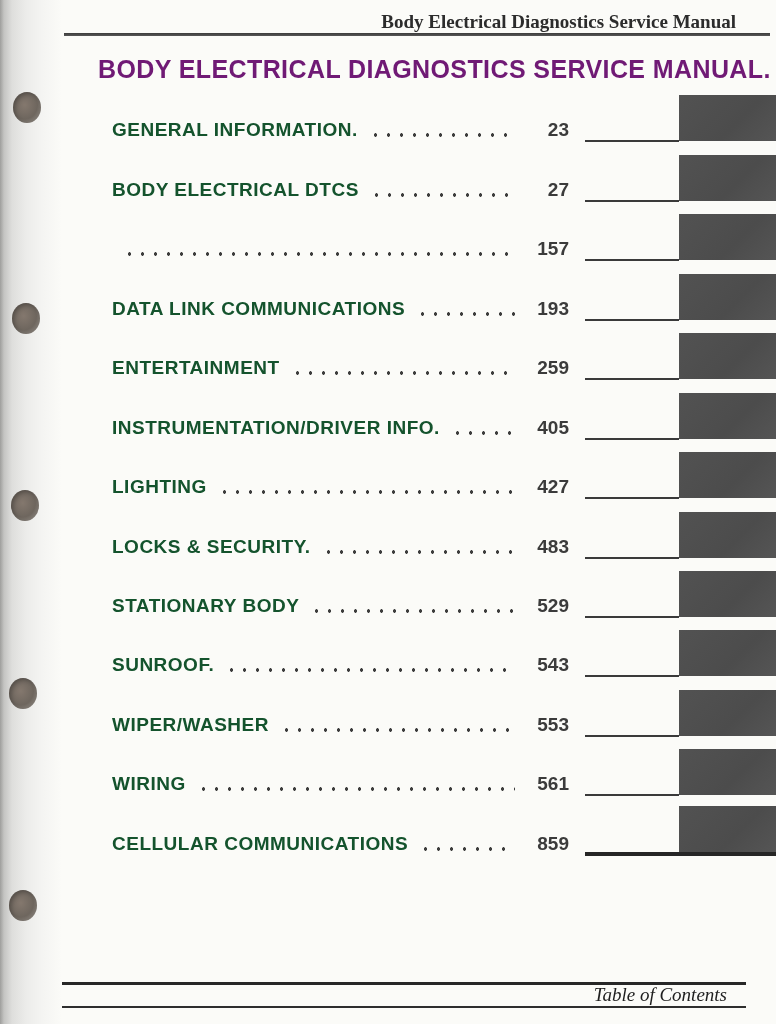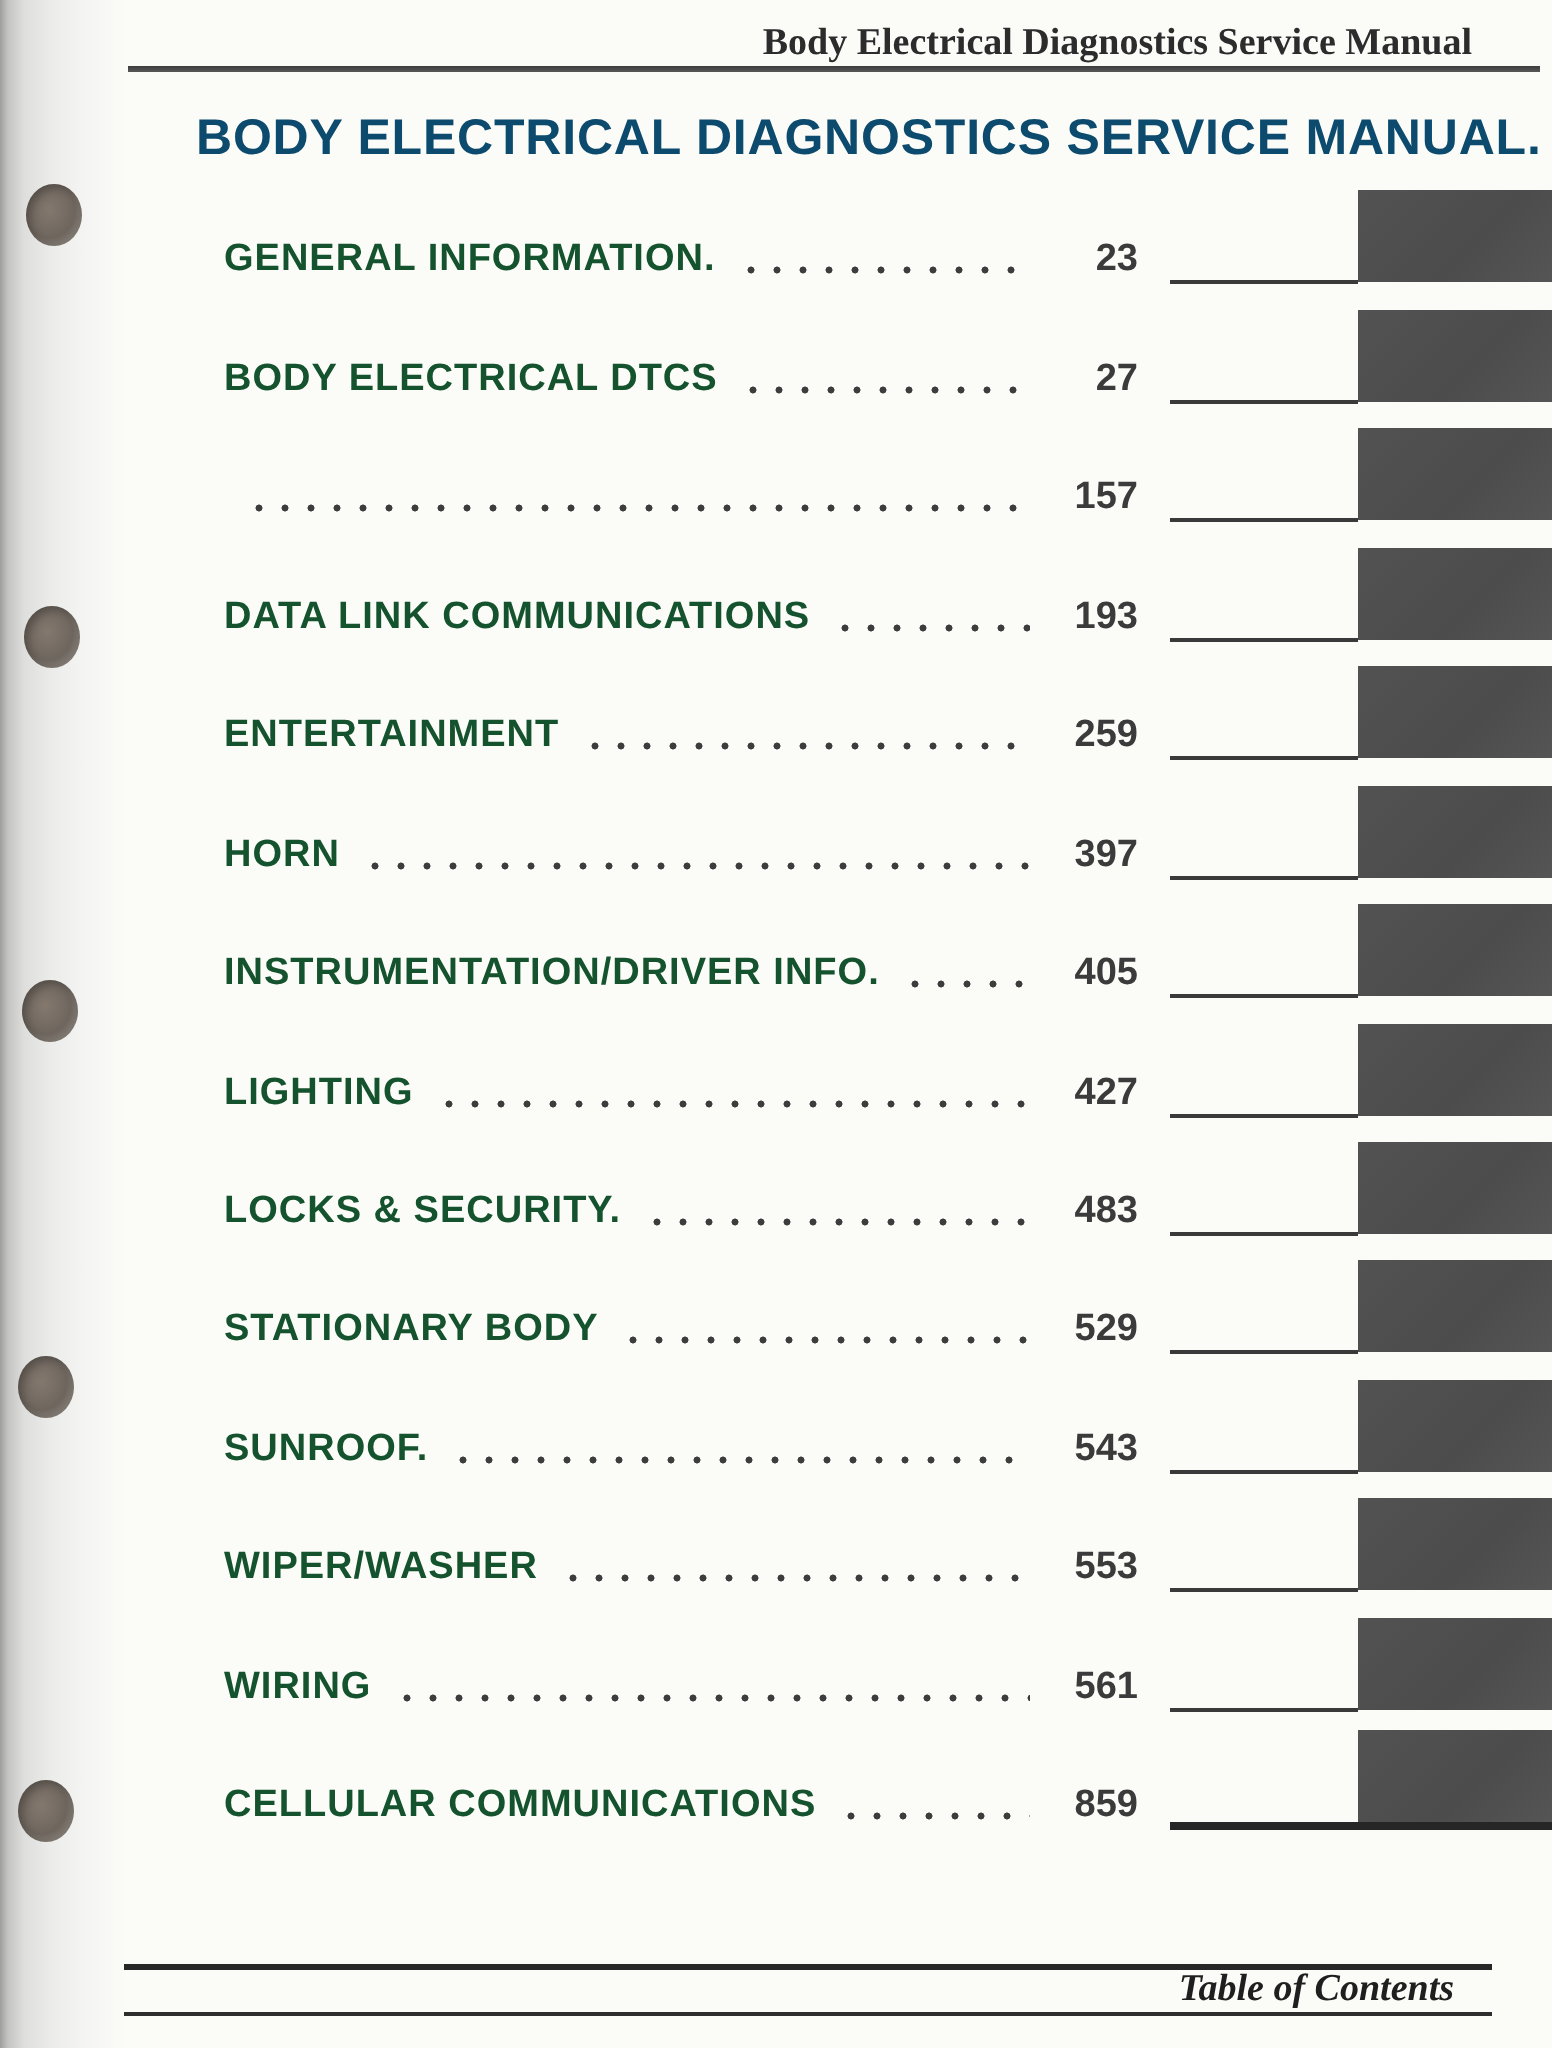--- a/index.html
+++ b/index.html
@@ -35,21 +35,21 @@
   }
   .header-rule {
     position:absolute; top:33px; left:64px; right:6px; height:3px;
     background:linear-gradient(180deg,#3c3c3c 0%, #575757 100%);
   }
 
   
   .page-title {
     position:absolute; top:55px; left:98px;
     font-size:25px; font-weight:bold; letter-spacing:0.4px;
-    color:#0c4a6e; white-space:nowrap;
+    color:#701a75; white-space:nowrap;
   }
 
   
   .toc { position:absolute; top:83px; left:0; right:0; }
   .toc-row { position:relative; height:59.45px; }
   .entry-line {
     position:absolute; left:112px; bottom:2px; width:457px;
     display:flex; align-items:flex-end;
   }
   .entry-label {
@@ -81,21 +81,21 @@
 
   
   .footer-rule-top {
     position:absolute; top:982px; left:62px; right:30px; height:3px; background:#272727;
   }
   .footer-rule-bottom {
     position:absolute; top:1006px; left:62px; right:30px; height:2px; background:#2e2e2e;
   }
   .footer-label {
     position:absolute; top:984px; right:49px;
-    font-family:"Liberation Serif", serif; font-style:italic; font-weight:bold;
+    font-family:"Liberation Serif", serif; font-style:italic; font-weight:normal;
     font-size:19px; color:#1f1f1f; white-space:nowrap;
   }
 </style>
 </head>
 <body>
 
 <div class="page">
 
   <div class="binder-strip">
     <div class="hole"></div>
@@ -150,29 +150,20 @@
         <div class="entry-line">
           <span class="entry-label">ENTERTAINMENT</span>
           <span class="leader"></span>
           <span class="entry-page">259</span>
         </div>
         <div class="entry-rule"></div>
         <div class="index-tab"></div>
       </div>
       <div class="toc-row">
         <div class="entry-line">
-          <span class="entry-label">HORN</span>
-          <span class="leader"></span>
-          <span class="entry-page">397</span>
-        </div>
-        <div class="entry-rule"></div>
-        <div class="index-tab"></div>
-      </div>
-      <div class="toc-row">
-        <div class="entry-line">
           <span class="entry-label">INSTRUMENTATION/DRIVER INFO.</span>
           <span class="leader"></span>
           <span class="entry-page">405</span>
         </div>
         <div class="entry-rule"></div>
         <div class="index-tab"></div>
       </div>
       <div class="toc-row">
         <div class="entry-line">
           <span class="entry-label">LIGHTING</span>

